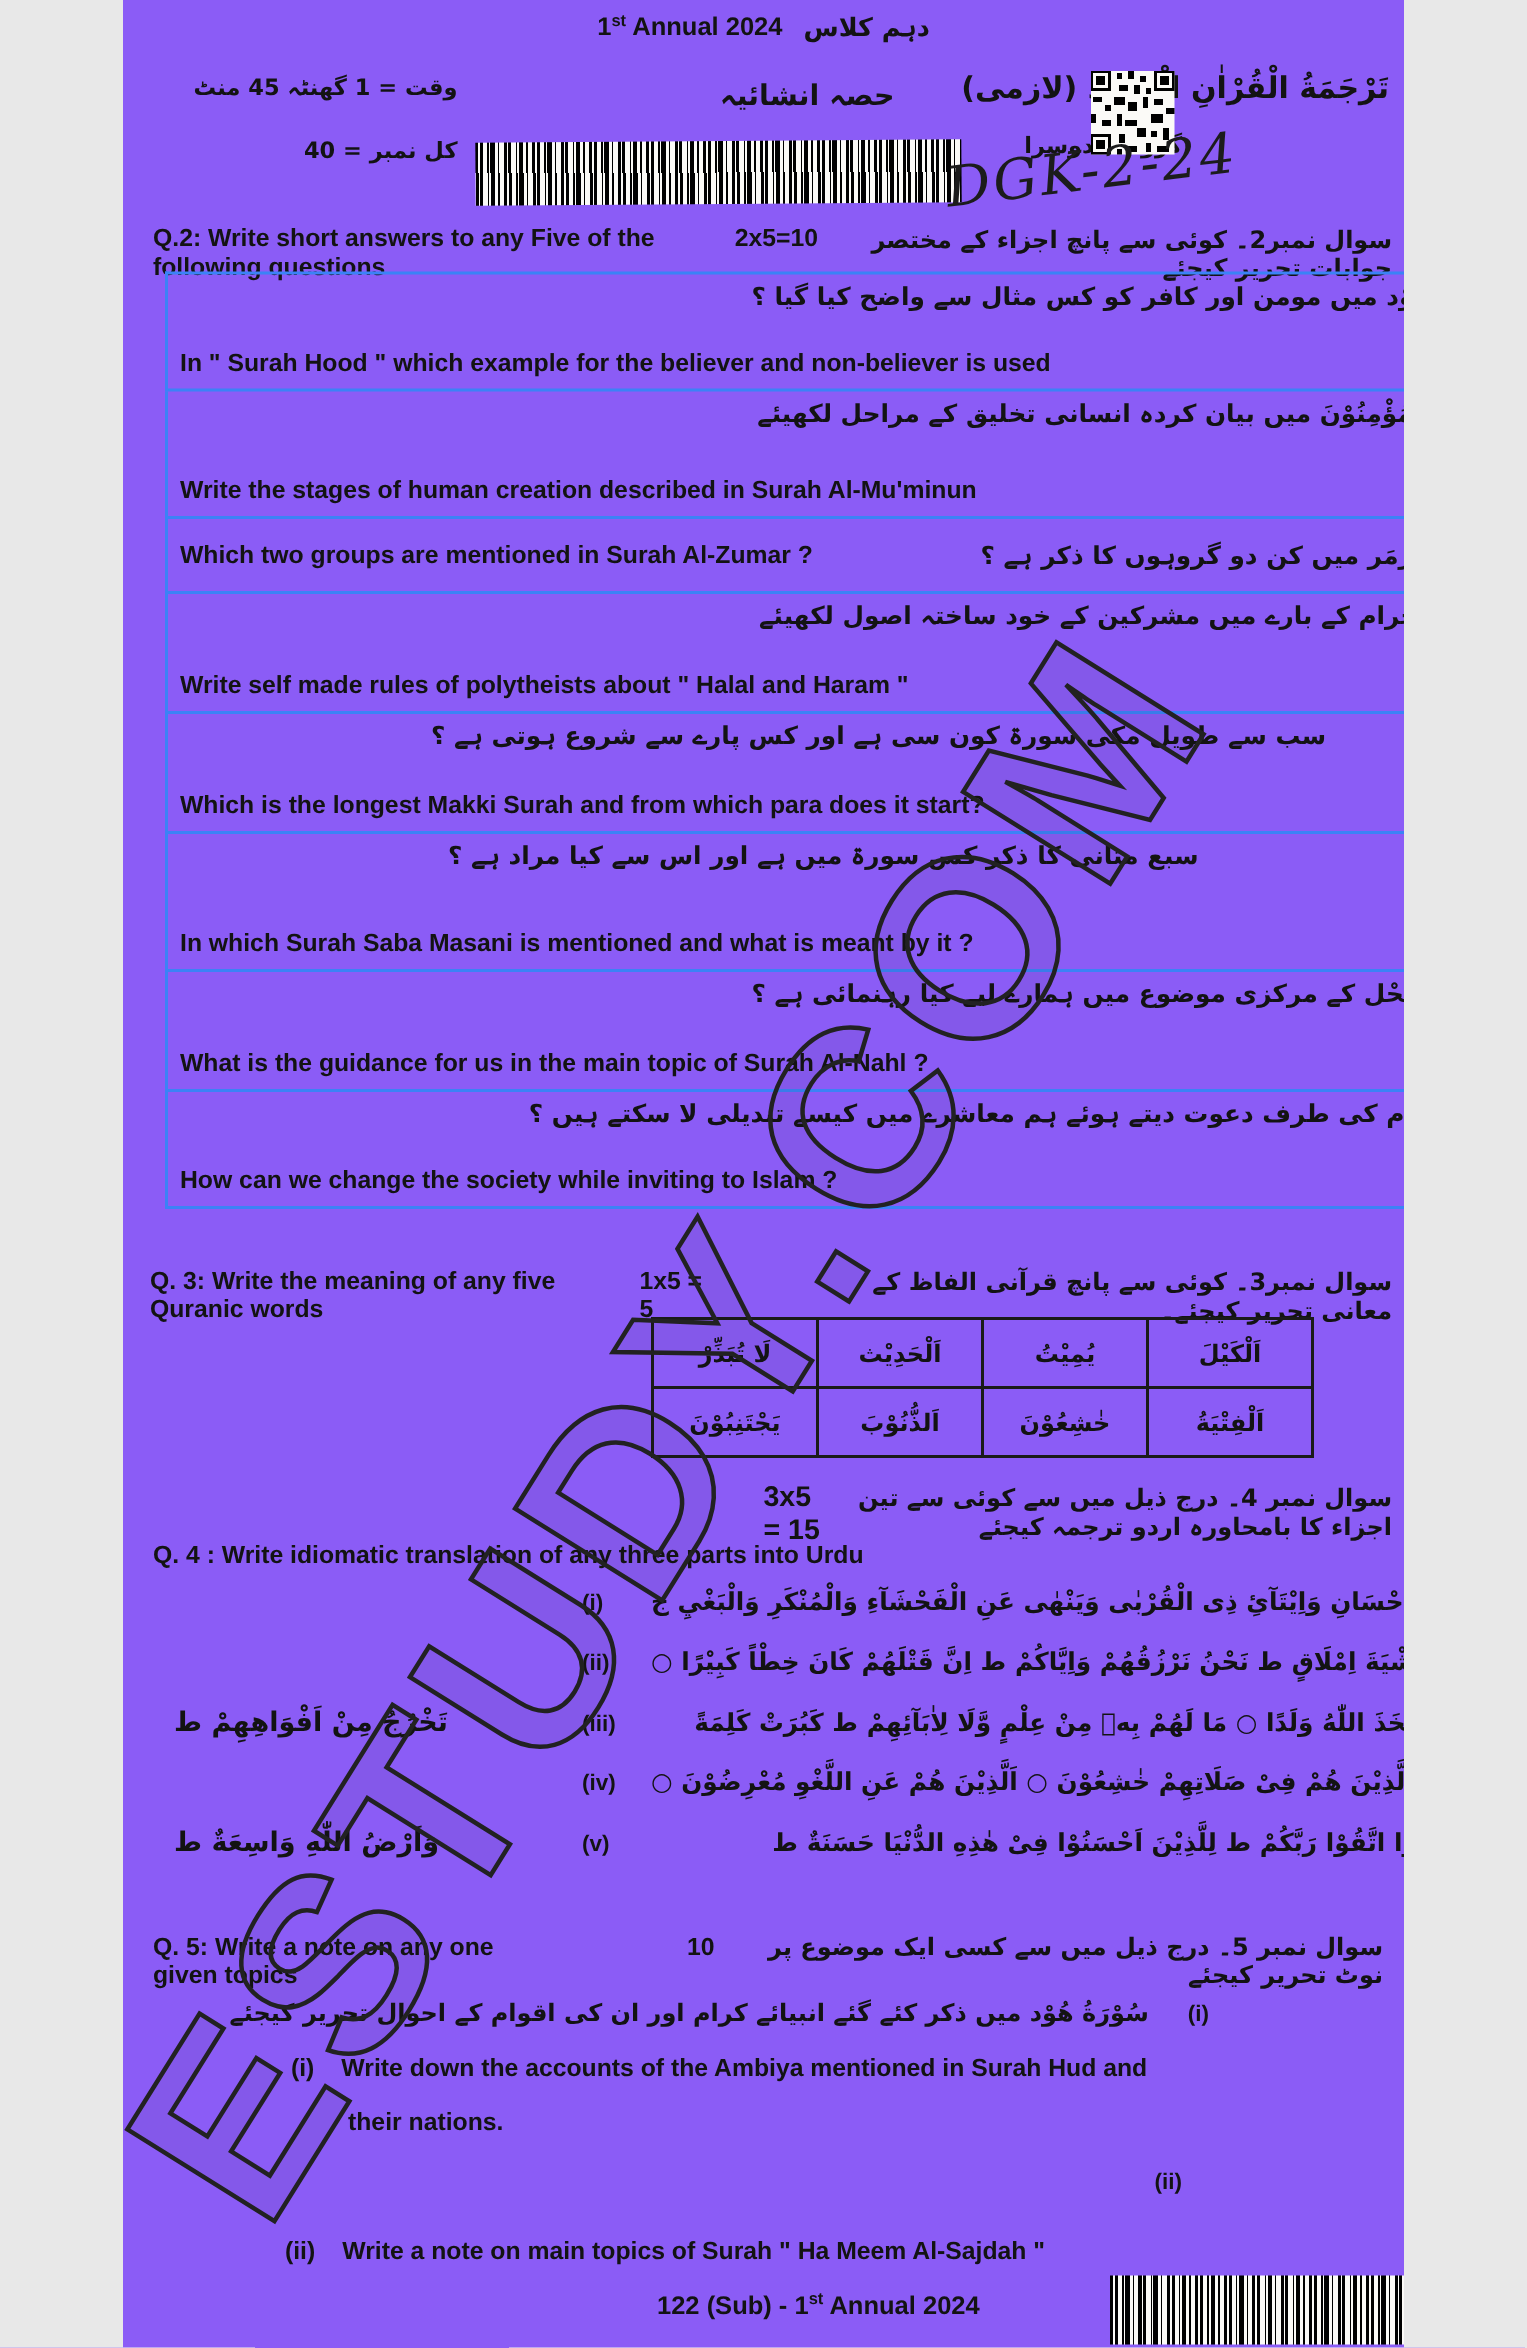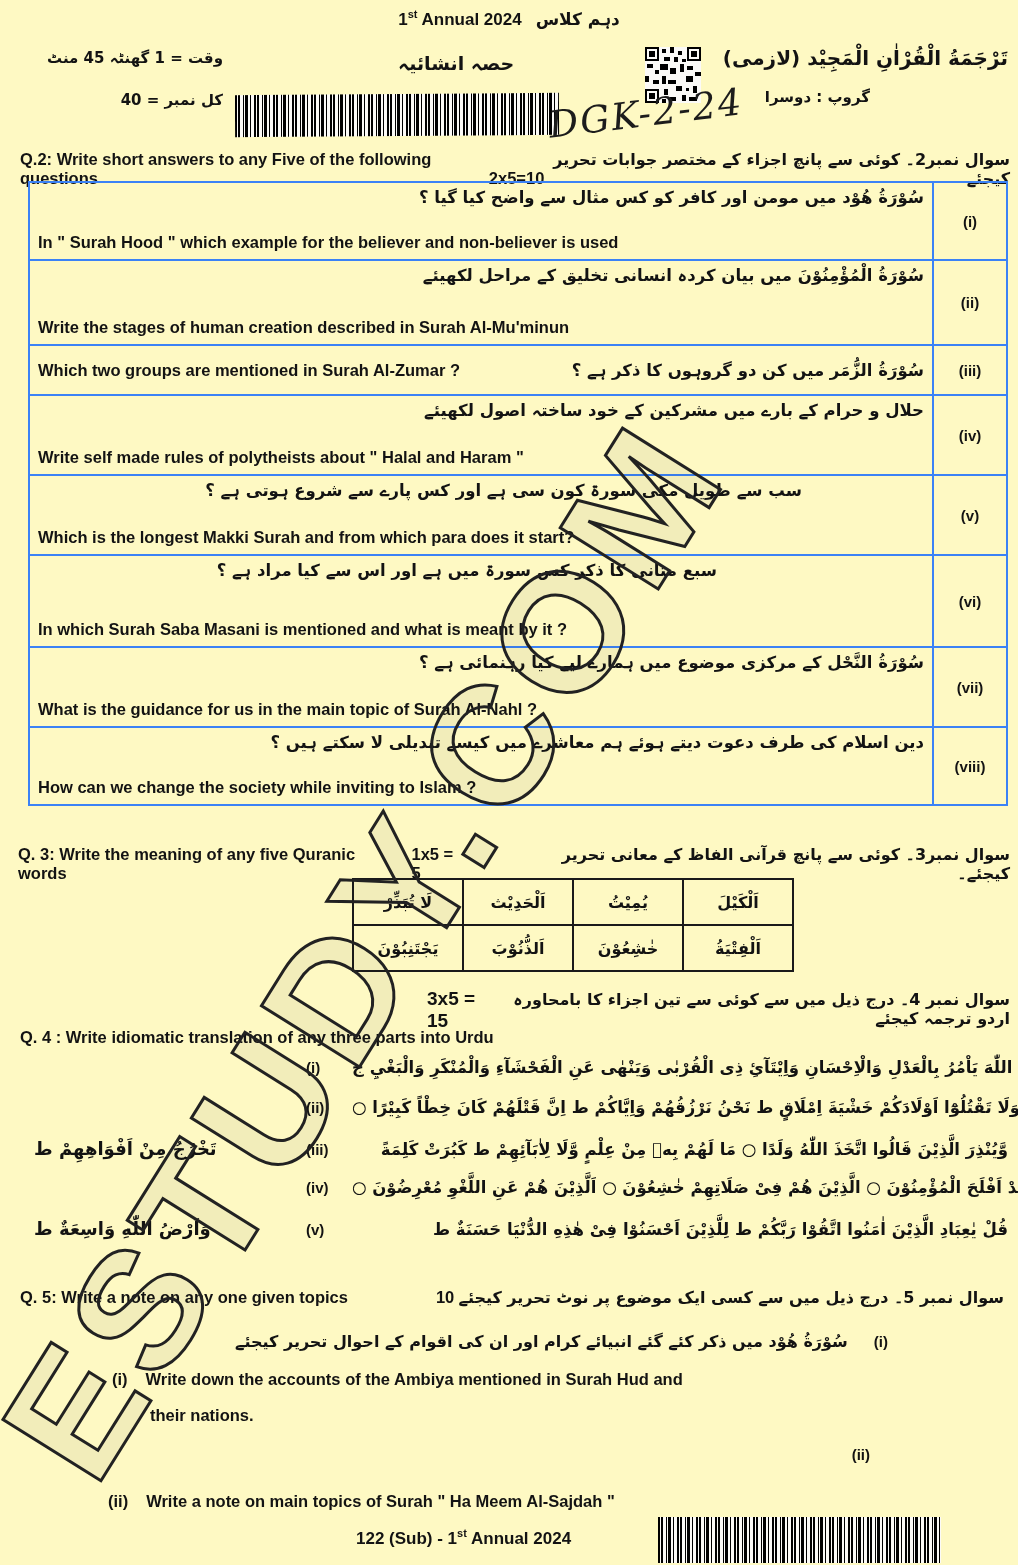--- a/index.html
+++ b/index.html
@@ -1,20 +1,20 @@
 <!DOCTYPE html>
 <html lang="en"><head>
 <meta charset="utf-8">
 <style>
   html,body{margin:0;padding:0;background:#e8e8e8;}
   .page{
     position:relative;
-    width:1018px;height:1565px;
+    width:854px;height:1565px;
     margin:0 auto;
-    background:#fef9c3;
+    background:#8b5cf6;
     color:#131313;
     font-family:"Liberation Sans",sans-serif;
     overflow:hidden;
   }
   .en{font-family:"Liberation Sans",sans-serif;font-weight:700;}
   .ur{font-family:"DejaVu Sans",sans-serif;font-weight:700;direction:rtl;}
   .abs{position:absolute;}
 
   
   .top-line{top:8px;left:0;right:0;display:flex;justify-content:center;gap:14px;align-items:baseline;}
@@ -37,21 +37,21 @@
     top:1318px;left:128px;
     transform-origin:left bottom;
     transform:rotate(-58deg);
     font-size:168px;font-weight:700;letter-spacing:10px;
     color:rgba(20,20,20,0.05);
     -webkit-text-stroke:3px #222;
     white-space:nowrap;z-index:40;pointer-events:none;
   }
 
   
-  .q2-head{top:150px;left:20px;right:8px;display:flex;align-items:flex-end;font-size:16.5px;}
+  .q2-head{top:150px;left:20px;right:8px;display:flex;align-items:flex-start;font-size:16.5px;}
   .q2-head .marks{margin-left:14px;}
   .q2-head .ur{margin-left:auto;font-size:16px;}
   table.q2{top:181px;left:28px;position:absolute;border-collapse:collapse;width:980px;z-index:2;}
   table.q2 td{border:2px solid #3b82f6;padding:0;vertical-align:top;}
   td.numcol{width:72px;text-align:center;font-size:15px;font-weight:700;vertical-align:middle !important;}
   .cellwrap{display:flex;flex-direction:column;justify-content:space-between;height:100%;}
   .cellwrap .u{font-size:16.5px;text-align:right;padding:5px 8px 0 8px;}
   .cellwrap .e{font-size:16.5px;text-align:left;padding:0 8px 7px 8px;}
   .cellwrap.single{flex-direction:row;align-items:center;justify-content:space-between;}
   .cellwrap.single .e{padding:0 0 0 8px;}

